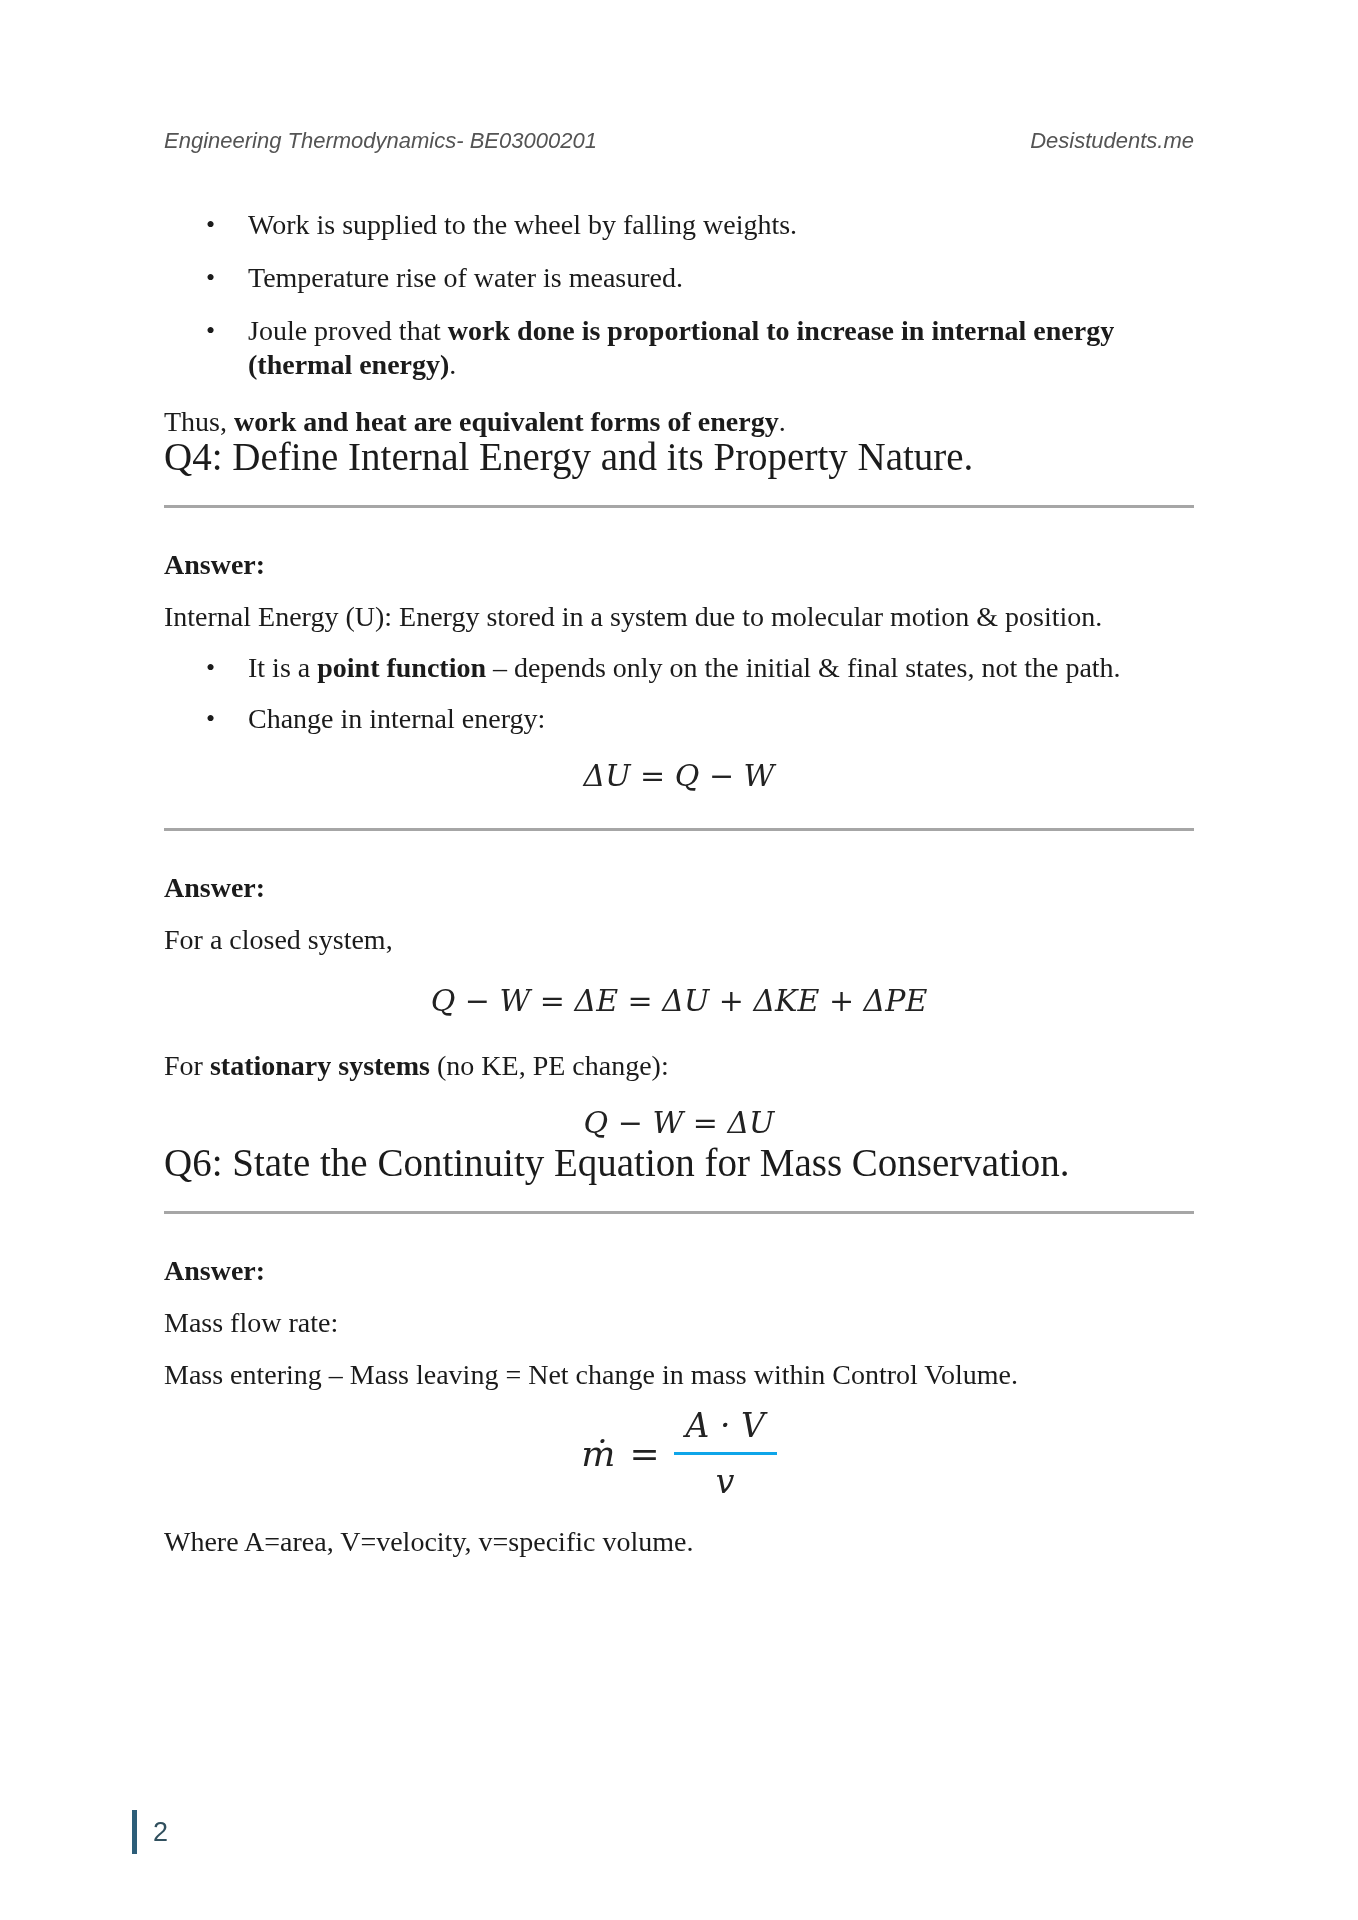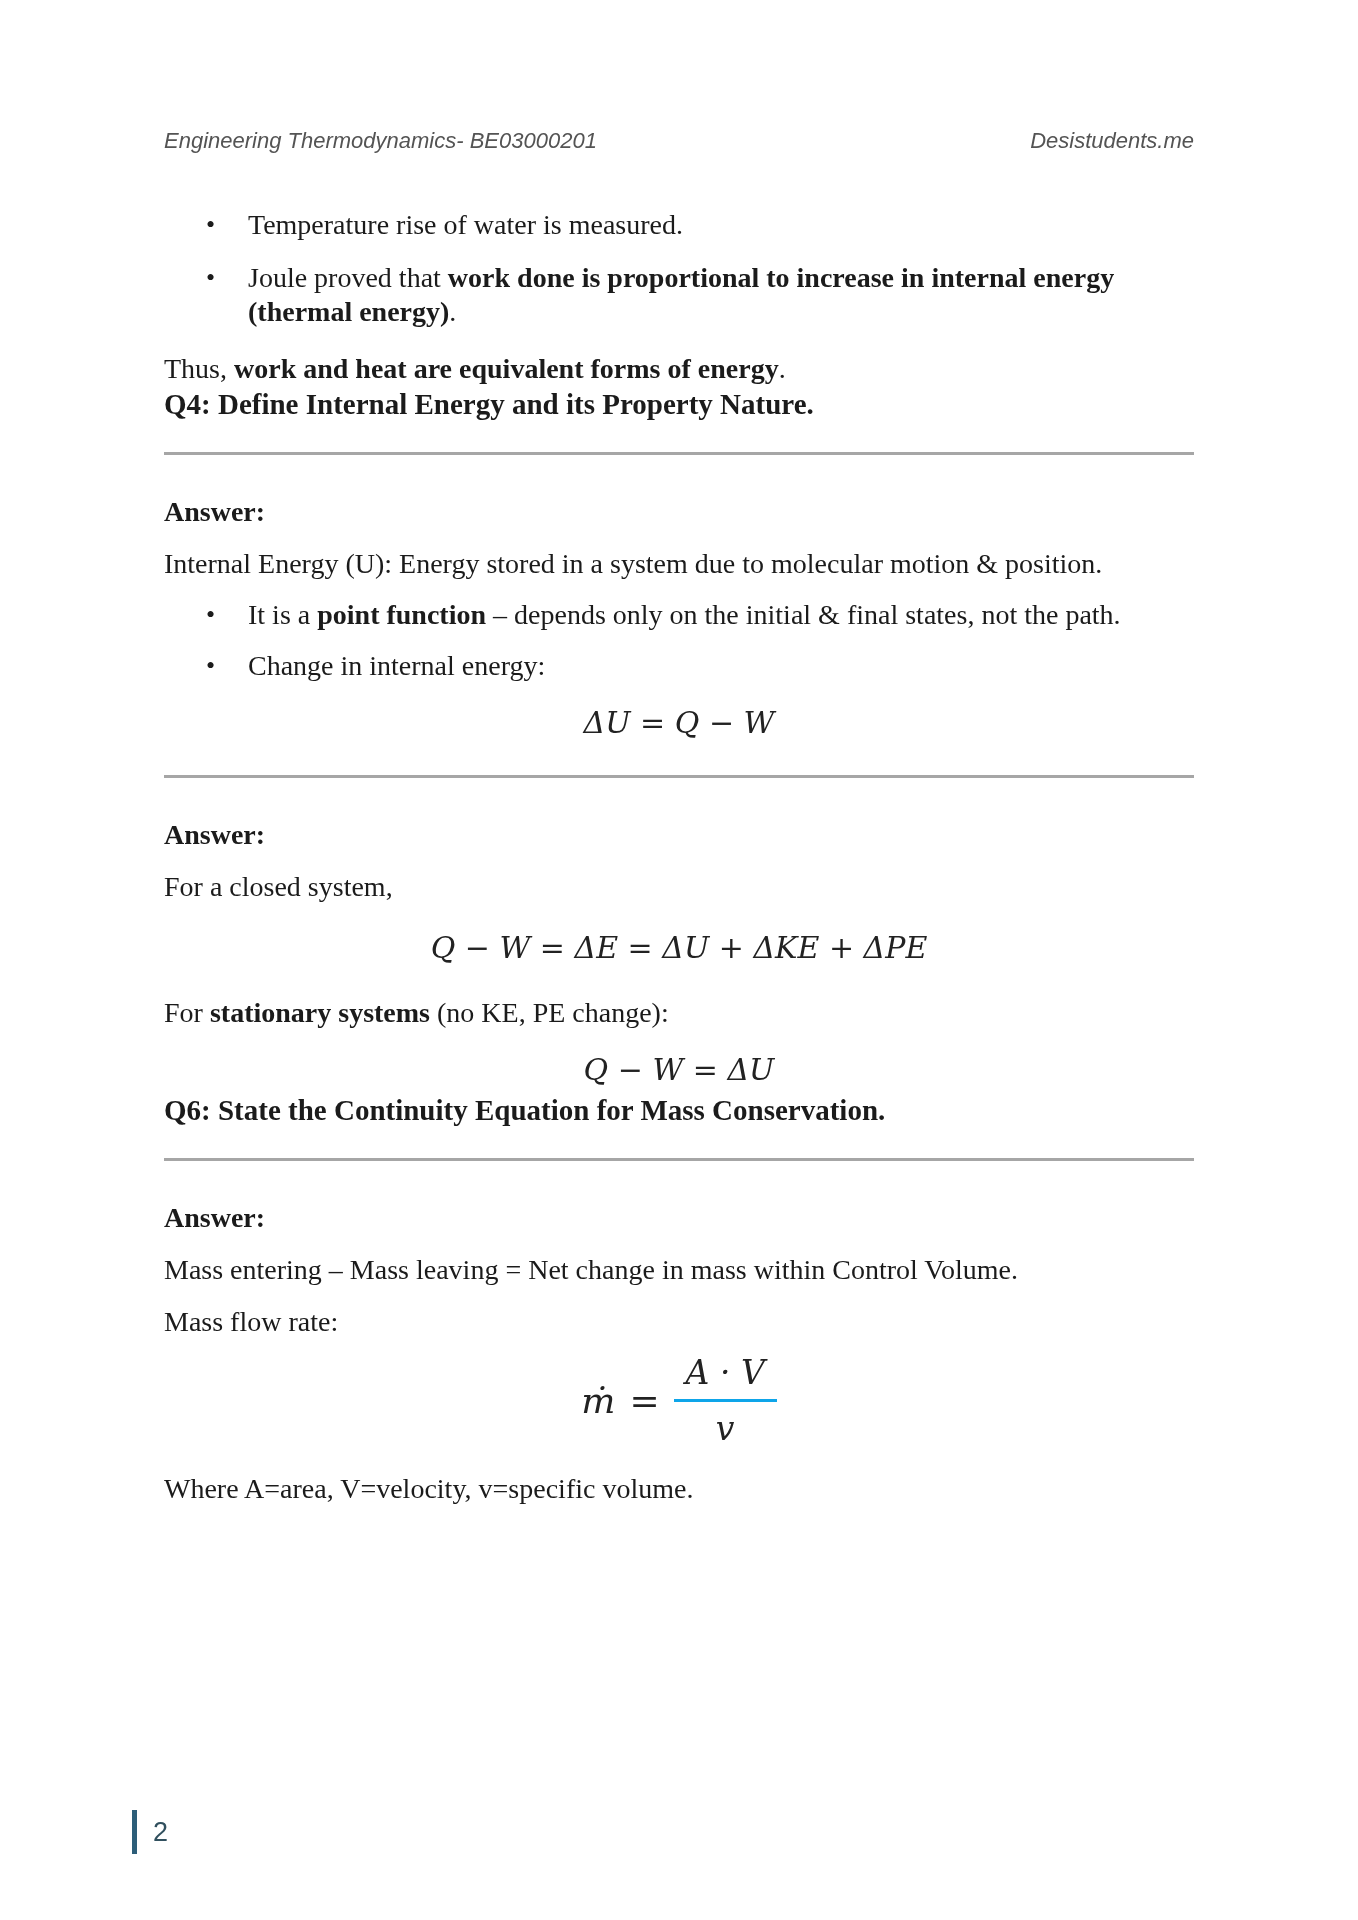--- a/index.html
+++ b/index.html
@@ -44,23 +44,23 @@
     left: -42px;
     top: 0;
     font-size: 26px;
   }
   ul.top-bullets { margin-top: 54px; }
 
   .para { font-size: 28px; line-height: 34px; margin: 18px 0 0 0; }
   .thus-para { margin-top: 23px; }
 
   h2.question {
-    font-size: 29px;
+    font-size: 39px;
     line-height: 36px;
-    font-weight: bold;
+    font-weight: normal;
     margin: 0;
   }
   .q4-title { margin-top: 43px; }
   .q5-title, .q6-title { margin-top: 74px; }
 
   hr.rule {
     border: none;
     border-top: 3px solid #a6a6a6;
     margin: 30px 0 0 0;
     width: 100%;
@@ -140,20 +140,23 @@
 <body>
 
 <div class="page">
 
   <header class="page-header">
     <span>Engineering Thermodynamics- BE03000201</span>
     <span>Desistudents.me</span>
   </header>
 
   <ul class="bullets top-bullets">
+    <li>
+      <span>Work is supplied to the wheel by falling weights.</span>
+    </li>
     <li>
       <span>Temperature rise of water is measured.</span>
     </li>
     <li>
       <span>Joule proved that </span><strong>work done is proportional to increase in internal energy (thermal energy)</strong><span>.</span>
     </li>
   </ul>
 
   <p class="para thus-para">
     <span>Thus, </span><strong>work and heat are equivalent forms of energy</strong><span>.</span>
@@ -183,22 +186,22 @@
     <p class="para stationary-para">
       <span>For </span><strong>stationary systems</strong><span> (no KE, PE change):</span>
     </p>
     <div class="equation eq-stationary">Q − W = ΔU</div>
   </section>
 
   <section>
     <h2 class="question q6-title">Q6: State the Continuity Equation for Mass Conservation.</h2>
     <hr class="rule">
     <p class="answer-label">Answer:</p>
+    <p class="para">Mass flow rate:</p>
     <p class="para">Mass entering – Mass leaving = Net change in mass within Control Volume.</p>
-    <p class="para">Mass flow rate:</p>
     <div class="frac-eq">
       <span>ṁ</span>
       <span>=</span>
       <span class="frac">
         <span class="frac-num">A · V</span>
         <span class="frac-den">v</span>
       </span>
     </div>
     <p class="para where-para">Where A=area, V=velocity, v=specific volume.</p>
   </section>

